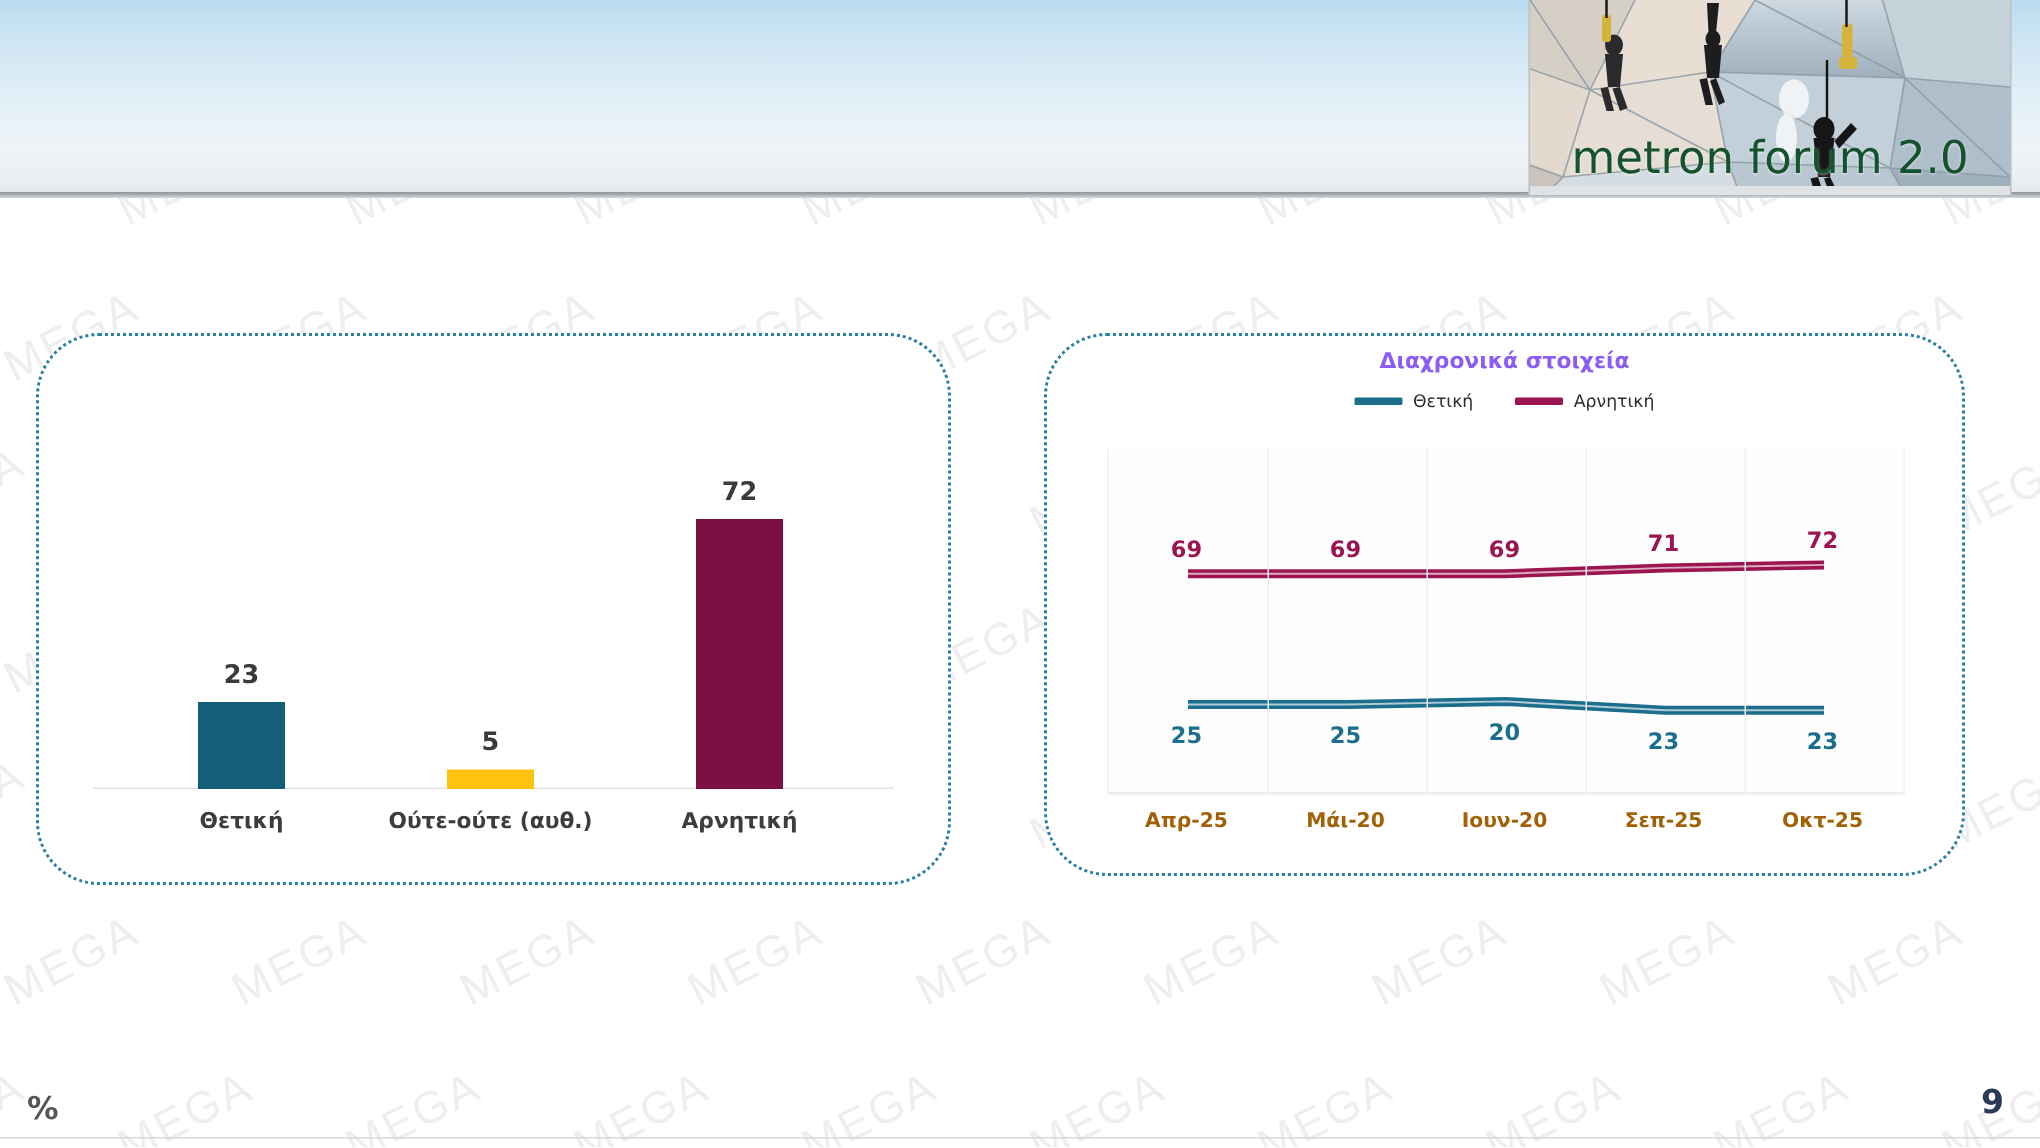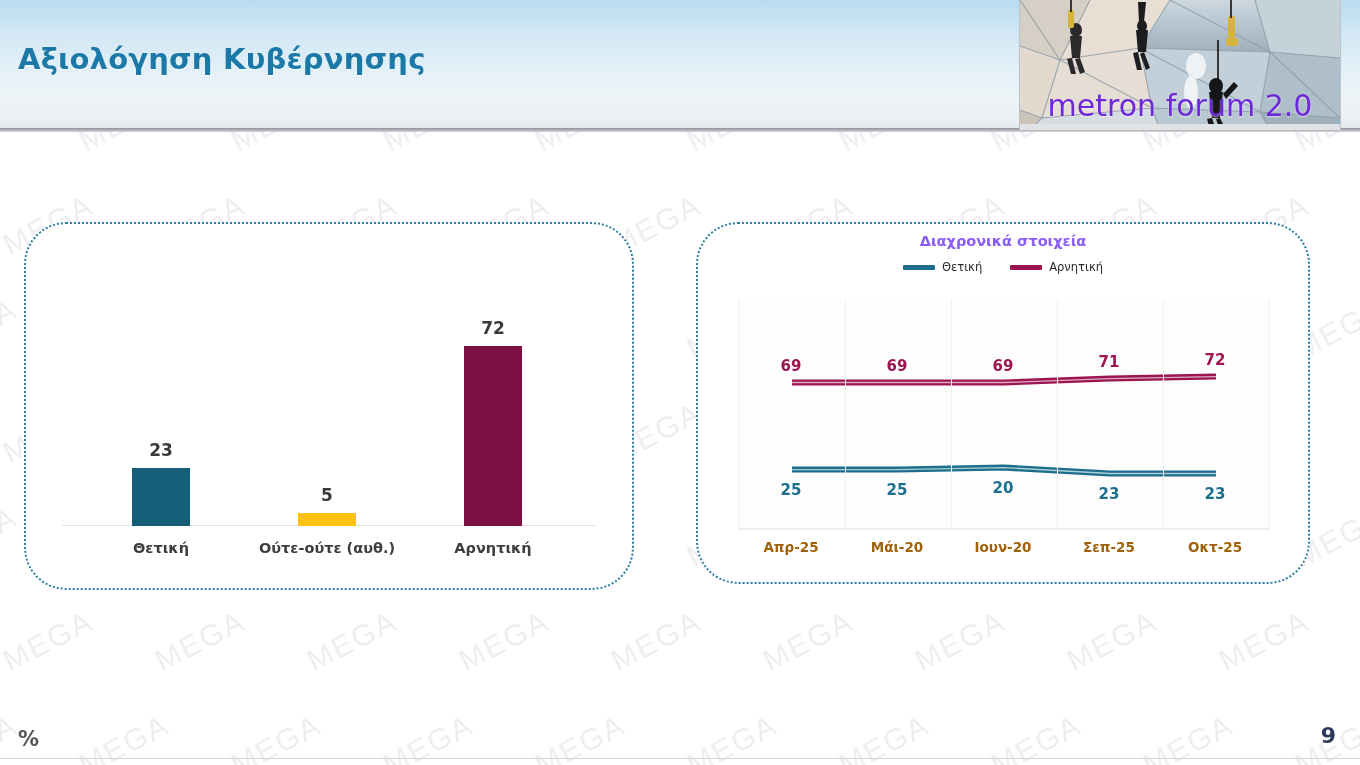--- a/index.html
+++ b/index.html
@@ -52,21 +52,21 @@
     position:absolute;right:19px;top:0;width:320px;height:130px;
     overflow:hidden;z-index:12;
     background:#cfd6da;
     border-left:1px solid #b9c2c7;border-right:1px solid #b9c2c7;
   }
   .logo-photo{position:absolute;inset:0;}
   .logo-tag{
     position:absolute;left:0;right:0;bottom:7px;text-align:center;
     font-family:"DejaVu Sans","Liberation Sans",sans-serif;
     font-size:30px;font-weight:400;letter-spacing:0px;
-    color:#6d28d9;
+    color:#14532d;
     text-shadow:0 1px 2px rgba(255,255,255,0.6);
   }
   .logo-strip{
     position:absolute;left:0;right:0;bottom:0;height:6px;background:#dfe3e6;
   }
 
   
   .panel{
     position:absolute;
     border:2px dotted #2b7fa3;
@@ -226,21 +226,20 @@
       <div class="wm" style="left: 380px; top: 728px;">MEGA</div>
       <div class="wm" style="left: 532px; top: 728px;">MEGA</div>
       <div class="wm" style="left: 684px; top: 728px;">MEGA</div>
       <div class="wm" style="left: 836px; top: 728px;">MEGA</div>
       <div class="wm" style="left: 988px; top: 728px;">MEGA</div>
       <div class="wm" style="left: 1140px; top: 728px;">MEGA</div>
       <div class="wm" style="left: 1292px; top: 728px;">MEGA</div>
     </div>
 
   <div class="header">
-    <div class="header-title">Αξιολόγηση Κυβέρνησης</div>
   </div>
 
   <div class="logo-box">
     <div class="logo-photo">
       <svg width="320" height="130" viewBox="0 0 320 130" preserveAspectRatio="none">
         <defs>
           <linearGradient id="lg1" x1="0" y1="0" x2="1" y2="1">
             <stop offset="0%" stop-color="#dfe6ea"></stop>
               <stop offset="100%" stop-color="#b9c6cf"></stop>
           </linearGradient>

